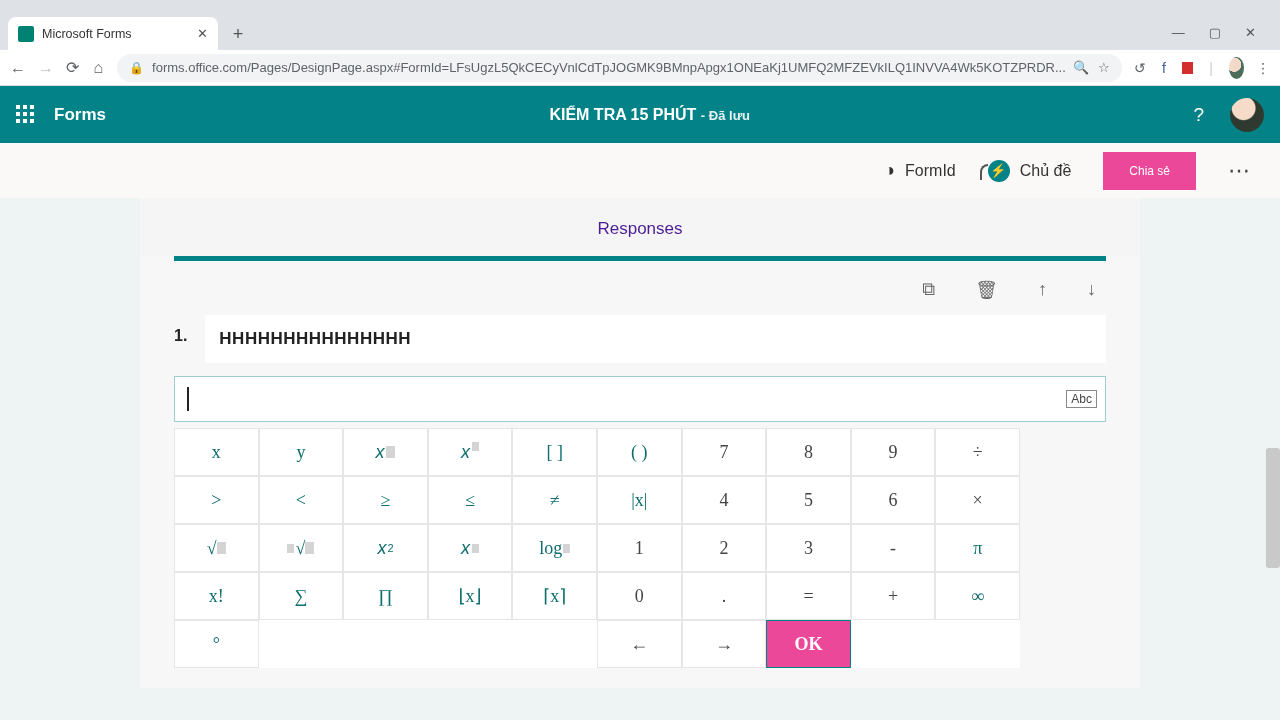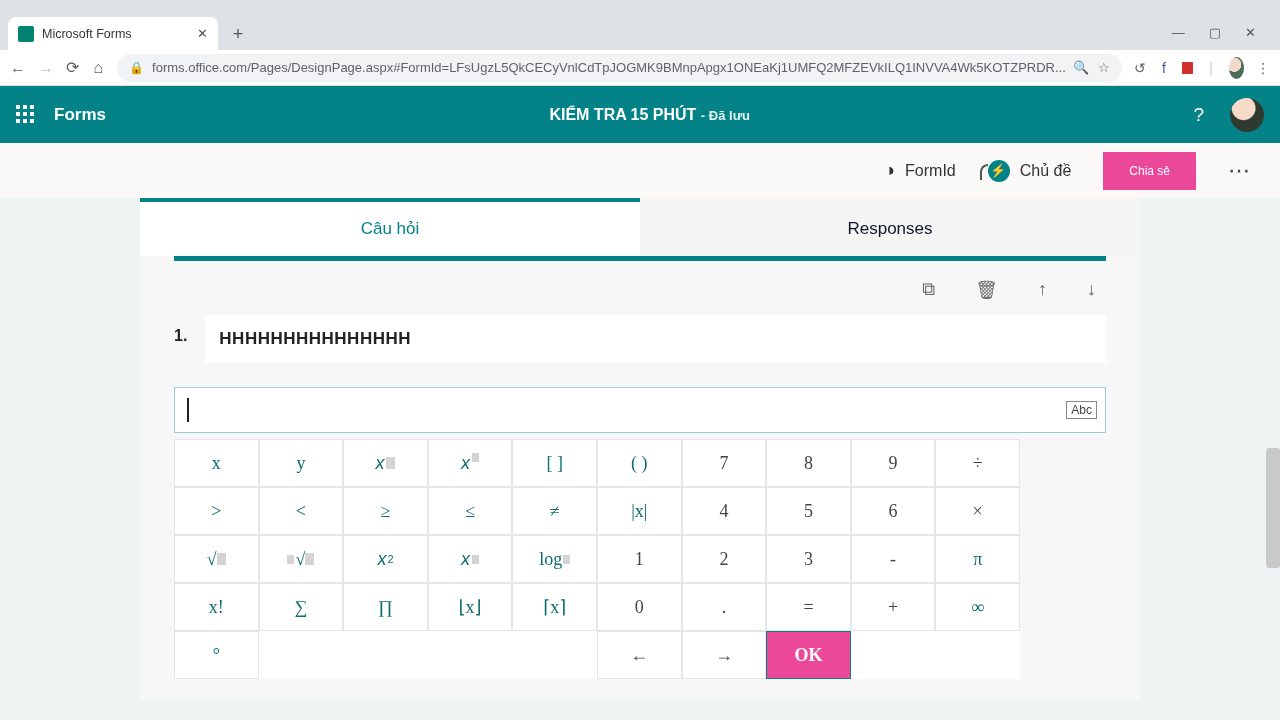--- a/index.html
+++ b/index.html
@@ -125,40 +125,40 @@
     position:relative;
   }
   .tabs {
     display:flex; height:58px;
   }
   .tab {
     flex:1; display:flex; align-items:center; justify-content:center;
     font-size:17px; cursor:pointer;
   }
   .tab.active { color:#038387; border-top:4px solid #038387; background:#fff; }
-  .tab.inactive { color:#0f172a; background:#f5f5f5; border-top:4px solid transparent; }
+  .tab.inactive { color:#4c1d95; background:#f5f5f5; border-top:4px solid transparent; }
 
   .question-area {
     background:#f7f7f7;
     padding:0 34px 20px 34px;
   }
   .teal-accent { height:5px; background:#038387; margin:0 -0px; }
   .q-toolbar {
     display:flex; justify-content:flex-end; gap:40px;
     padding:18px 10px 14px 0;
     color:#666; font-size:18px;
   }
   .tool { cursor:pointer; }
   .q-row { display:flex; gap:18px; align-items:flex-start; }
   .q-num { font-size:16px; color:#222; padding-top:12px; font-weight:600; }
   .q-title {
     flex:1; background:#fff; padding:14px 14px;
     font-size:17px; font-weight:600; color:#222; letter-spacing:.5px;
   }
-  .math-input-wrap { margin-top:24px; margin-left:0; }
+  .math-input-wrap { margin-top:13px; margin-left:0; }
   .math-input {
     background:#fff; border:1px solid #9fccce;
     height:46px; display:flex; align-items:center;
     padding:0 12px; position:relative;
   }
   .math-caret { width:1.5px; height:24px; background:#222; animation:blink 1.1s step-end infinite; }
   @keyframes blink { 50% { opacity:0; } }
   .abc-chip {
     position:absolute; right:8px; top:50%; transform:translateY(-50%);
     border:1px solid #888; padding:1px 4px; font-size:12px; color:#444;
@@ -268,23 +268,20 @@
   </div>
   <div class="share-btn">
     <span>Chia sẻ</span>
   </div>
   <span class="more-dots">⋯</span>
 </div>
 
 <div class="content">
   <div class="card">
     <div class="tabs">
-      <div class="tab active">
-          <span>Câu hỏi</span>
-        </div>
       <div class="tab inactive">
           <span>Responses</span>
         </div>
     </div>
 
     <div class="question-area">
       <div class="teal-accent"></div>
       <div class="q-toolbar">
         <span class="tool">⧉</span>
         <span class="tool">🗑</span>

